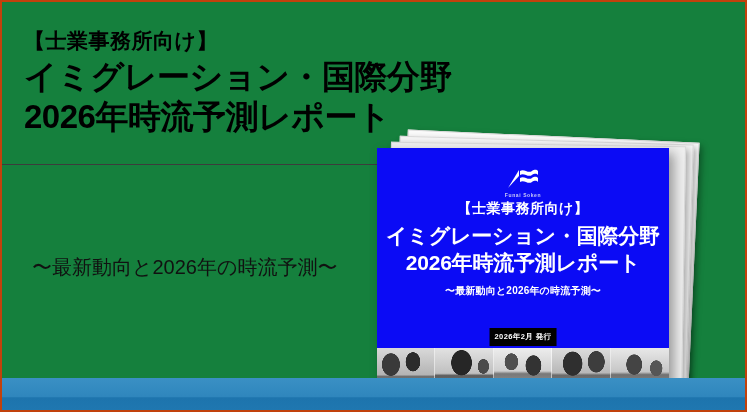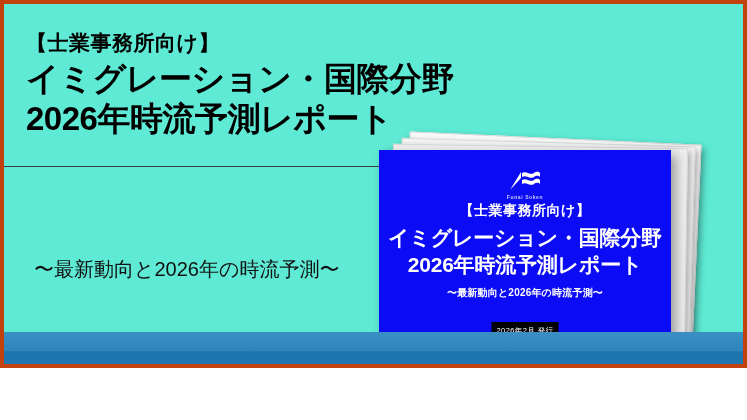--- a/index.html
+++ b/index.html
@@ -7,25 +7,25 @@
     padding: 0;
     background: #ffffff;
   }
   body {
     font-family: "Liberation Sans", "DejaVu Sans", sans-serif;
   }
 
   .slide {
     position: relative;
     width: 747px;
-    height: 368px;
-    background: #5eead4;
+    height: 412px;
+    background: #15803d;
     overflow: hidden;
     box-sizing: border-box;
-    border: 4px solid #c2410c;
+    border: 2px solid #c2410c;
   }
 
   
   .headline-block {
     position: absolute;
     left: 22px;
     top: 26px;
     width: 470px;
     z-index: 6;
   }
@@ -174,25 +174,25 @@
     color: #ffffff;
     font-size: 10px;
     font-weight: bold;
     letter-spacing: 0.2px;
   }
 
   .cover-badge {
     position: absolute;
     left: 50%;
     transform: translateX(-50%);
-    top: 172px;
+    top: 180px;
     background: #000000;
     color: #ffffff;
     font-size: 7.5px;
-    font-weight: normal;
+    font-weight: bold;
     letter-spacing: 0.4px;
     padding: 4px 5px;
   }
 
   
   .photo-strip {
     position: absolute;
     left: 0; right: 0;
     bottom: 0;
     height: 46px;

